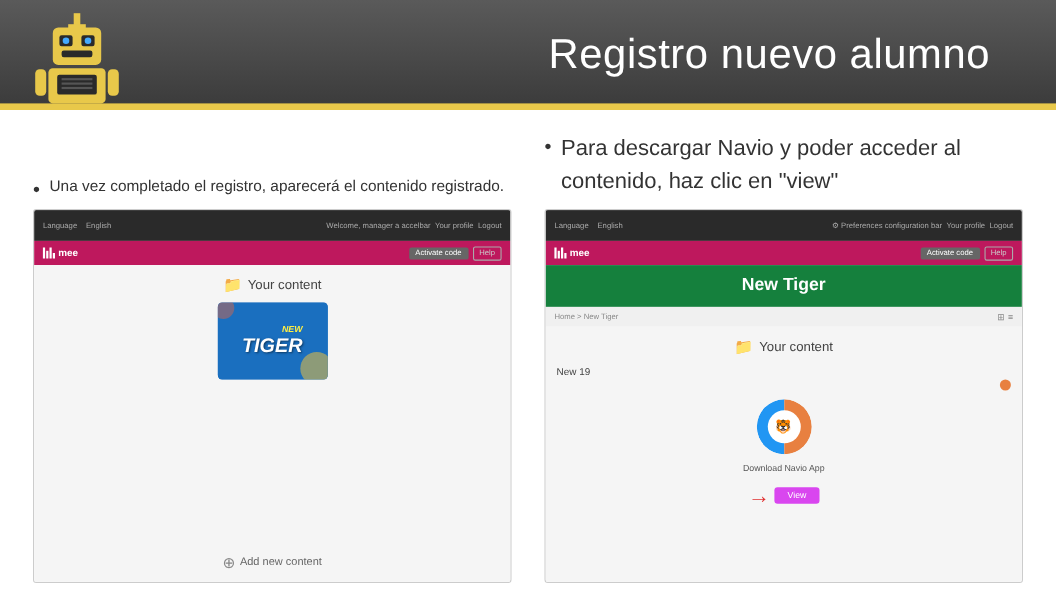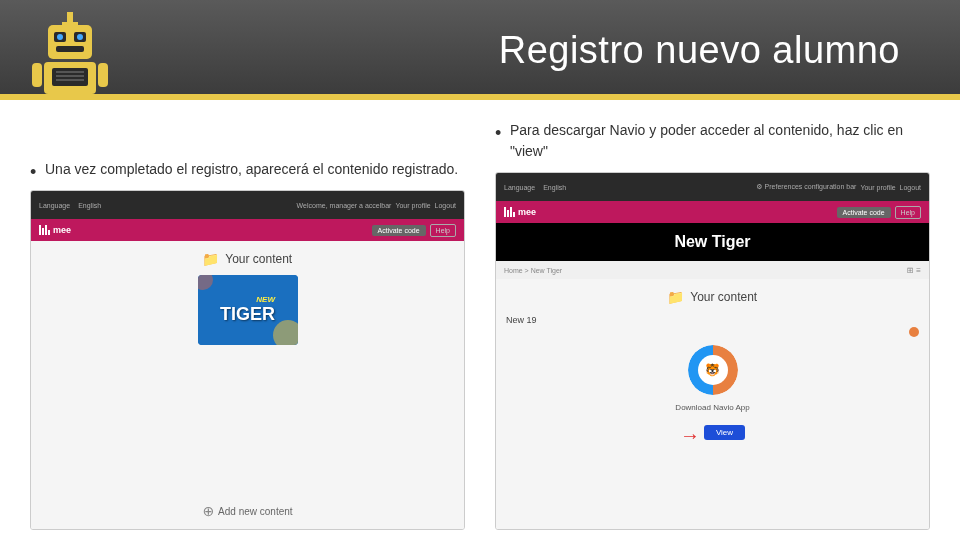--- a/index.html
+++ b/index.html
@@ -79,21 +79,21 @@
     }
 
     
     .right-col {
       flex: 1;
       display: flex;
       flex-direction: column;
       gap: 10px;
     }
     .right-col .bullet-text {
-      font-size: 14px;
+      font-size: 20px;
       color: #333;
       line-height: 1.5;
       padding-left: 15px;
       position: relative;
     }
     .right-col .bullet-text::before {
       content: '•';
       position: absolute;
       left: 0;
       top: 0;
@@ -219,21 +219,21 @@
       display: flex;
       align-items: center;
       gap: 4px;
       color: #666;
       font-size: 10px;
       margin-top: auto;
     }
 
     
     .ss-blue-header {
-      background: #000000;
+      background: #15803d;
       height: 38px;
       display: flex;
       align-items: center;
       justify-content: center;
       color: #fff;
       font-size: 16px;
       font-weight: 600;
     }
     .ss-breadcrumb {
       background: #f0f0f0;
@@ -307,21 +307,21 @@
       justify-content: center;
       font-size: 12px;
     }
 
     .download-label {
       font-size: 8px;
       color: #555;
       text-align: center;
     }
     .view-btn {
-      background: #1d4ed8;
+      background: #d946ef;
       color: #fff;
       font-size: 8px;
       padding: 3px 12px;
       border-radius: 3px;
       margin-top: 2px;
     }
 
     
     .red-arrow {
       color: #e03030;
@@ -409,21 +409,21 @@
 
       <div class="ss-content">
         <div class="your-content-label">
           <span class="folder-icon">📁</span>
           <span>Your content</span>
         </div>
         <div class="new-tiger-thumb">
           <div style="position:absolute;top:0;left:0;width:100%;height:100%;background:#1a6fbf;"></div>
           <div style="position:relative;z-index:1;text-align:right;">
             <span style="color:#ffee44;font-size:8px;font-weight:bold;font-style:italic;display:block;">NEW</span>
-            <span style="color:#fff;font-size:18px;font-weight:900;display:block;text-shadow:1px 1px 2px rgba(0,0,0,0.5);">TIGER</span>
+            <span style="color:#fff;font-size:18px;font-weight:900;font-style:italic;display:block;text-shadow:1px 1px 2px rgba(0,0,0,0.5);">TIGER</span>
           </div>
 
           <div style="position:absolute;bottom:-5px;right:-5px;width:30px;height:30px;background:rgba(255,200,50,0.5);border-radius:50%;"></div>
           <div style="position:absolute;top:-5px;left:-5px;width:20px;height:20px;background:rgba(255,100,50,0.4);border-radius:50%;"></div>
         </div>
         <div class="add-new-content">
           <span style="font-size:14px;color:#888;">⊕</span>
           <span>Add new content</span>
         </div>
       </div>

